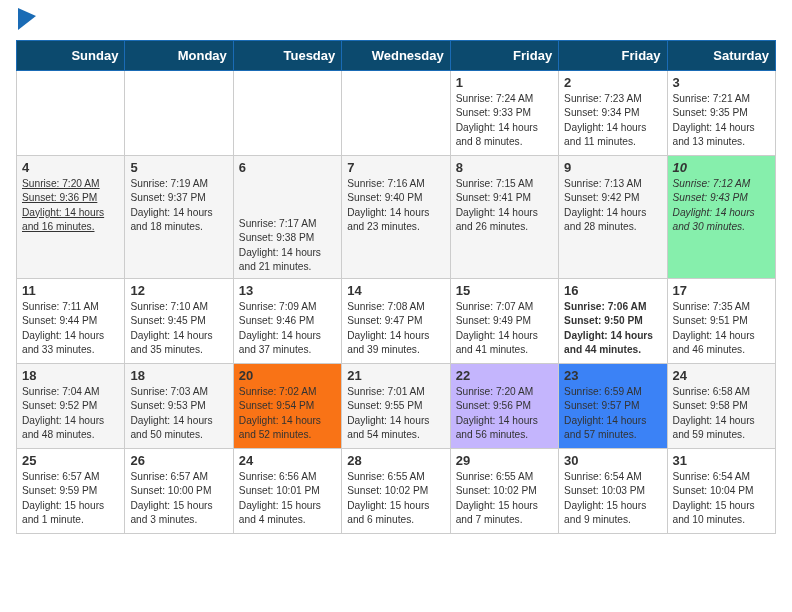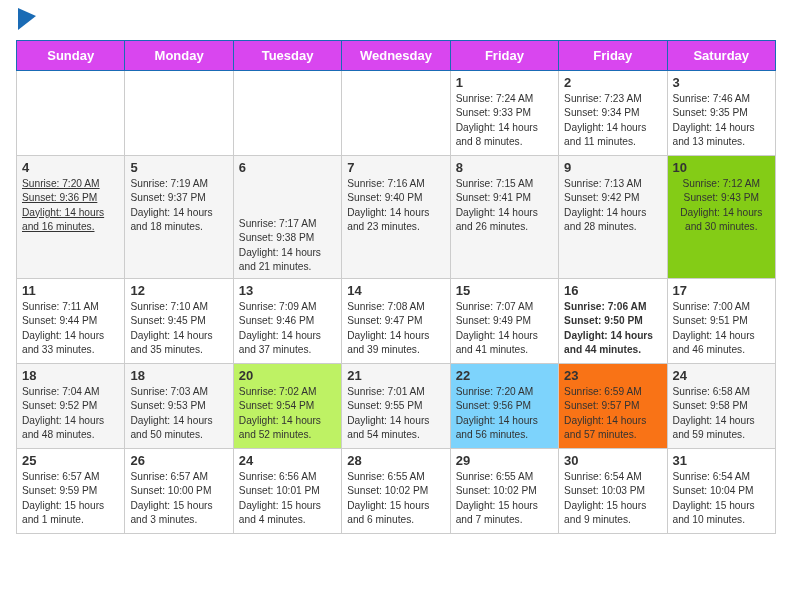--- a/index.html
+++ b/index.html
@@ -52,27 +52,27 @@
     .subtitle {
       font-size: 16px;
       color: #555;
     }
     table {
       width: 100%;
       border-collapse: collapse;
       border: 1px solid #ccc;
     }
     thead tr th {
-      background-color: #d946ef;
+      background-color: #0c4a6e;
       color: #fff;
       font-size: 13px;
       font-weight: bold;
       padding: 7px 6px;
       border: 1px solid #1a6bb5;
-      text-align: center;
+      text-align: right;
     }
     tbody tr td {
       border: 1px solid #ccc;
       vertical-align: top;
       padding: 4px 5px;
       width: 107px;
       min-height: 80px;
       height: 85px;
       background: #fff;
     }
@@ -145,21 +145,21 @@
         </td>
         <td>
           <div class="day-number">2</div>
           <div class="day-info" style="white-space: pre-line;">Sunrise: 7:23 AM
 Sunset: 9:34 PM
 Daylight: 14 hours
 and 11 minutes.</div>
         </td>
         <td>
           <div class="day-number">3</div>
-          <div class="day-info" style="white-space: pre-line;">Sunrise: 7:46 AM
+          <div class="day-info" style="white-space: pre-line;">Sunrise: 7:21 AM
 Sunset: 9:35 PM
 Daylight: 14 hours
 and 13 minutes.</div>
         </td>
       </tr>
       <tr>
         <td style="background: rgb(245, 245, 245);">
           <div class="day-number">4</div>
           <div class="day-info" style="white-space: pre-line; text-decoration: underline;">Sunrise: 7:20 AM
 Sunset: 9:36 PM
@@ -194,23 +194,23 @@
 Daylight: 14 hours
 and 26 minutes.</div>
         </td>
         <td style="background: rgb(245, 245, 245);">
           <div class="day-number">9</div>
           <div class="day-info" style="white-space: pre-line;">Sunrise: 7:13 AM
 Sunset: 9:42 PM
 Daylight: 14 hours
 and 28 minutes.</div>
         </td>
-        <td style="background: #84cc16;">
+        <td style="background: #86efac; font-style: italic;">
           <div class="day-number">10</div>
-          <div class="day-info" style="white-space: pre-line; text-align: center;">Sunrise: 7:12 AM
+          <div class="day-info" style="white-space: pre-line;">Sunrise: 7:12 AM
 Sunset: 9:43 PM
 Daylight: 14 hours
 and 30 minutes.</div>
         </td>
       </tr>
       <tr>
         <td>
           <div class="day-number">11</div>
           <div class="day-info" style="white-space: pre-line;">Sunrise: 7:11 AM
 Sunset: 9:44 PM
@@ -247,63 +247,63 @@
         </td>
         <td>
           <div class="day-number">16</div>
           <div class="day-info" style="white-space: pre-line; font-weight: bold;">Sunrise: 7:06 AM
 Sunset: 9:50 PM
 Daylight: 14 hours
 and 44 minutes.</div>
         </td>
         <td>
           <div class="day-number">17</div>
-          <div class="day-info" style="white-space: pre-line;">Sunrise: 7:00 AM
+          <div class="day-info" style="white-space: pre-line;">Sunrise: 7:35 AM
 Sunset: 9:51 PM
 Daylight: 14 hours
 and 46 minutes.</div>
         </td>
       </tr>
       <tr>
         <td style="background: rgb(245, 245, 245);">
           <div class="day-number">18</div>
           <div class="day-info" style="white-space: pre-line;">Sunrise: 7:04 AM
 Sunset: 9:52 PM
 Daylight: 14 hours
 and 48 minutes.</div>
         </td>
         <td style="background: rgb(245, 245, 245);">
           <div class="day-number">18</div>
           <div class="day-info" style="white-space: pre-line;">Sunrise: 7:03 AM
 Sunset: 9:53 PM
 Daylight: 14 hours
 and 50 minutes.</div>
         </td>
-        <td style="background: #bef264;">
+        <td style="background: #f97316;">
           <div class="day-number">20</div>
           <div class="day-info" style="white-space: pre-line;">Sunrise: 7:02 AM
 Sunset: 9:54 PM
 Daylight: 14 hours
 and 52 minutes.</div>
         </td>
         <td style="background: rgb(245, 245, 245);">
           <div class="day-number">21</div>
           <div class="day-info" style="white-space: pre-line;">Sunrise: 7:01 AM
 Sunset: 9:55 PM
 Daylight: 14 hours
 and 54 minutes.</div>
         </td>
-        <td style="background: #7dd3fc;">
+        <td style="background: #c4b5fd;">
           <div class="day-number">22</div>
           <div class="day-info" style="white-space: pre-line;">Sunrise: 7:20 AM
 Sunset: 9:56 PM
 Daylight: 14 hours
 and 56 minutes.</div>
         </td>
-        <td style="background: #f97316;">
+        <td style="background: #3b82f6;">
           <div class="day-number">23</div>
           <div class="day-info" style="white-space: pre-line;">Sunrise: 6:59 AM
 Sunset: 9:57 PM
 Daylight: 14 hours
 and 57 minutes.</div>
         </td>
         <td style="background: rgb(245, 245, 245);">
           <div class="day-number">24</div>
           <div class="day-info" style="white-space: pre-line;">Sunrise: 6:58 AM
 Sunset: 9:58 PM

